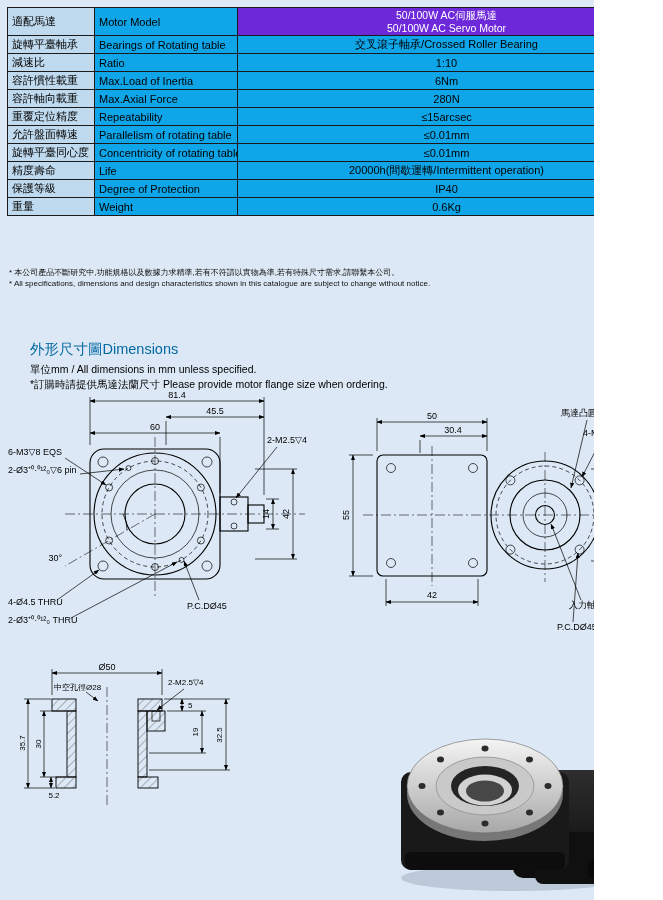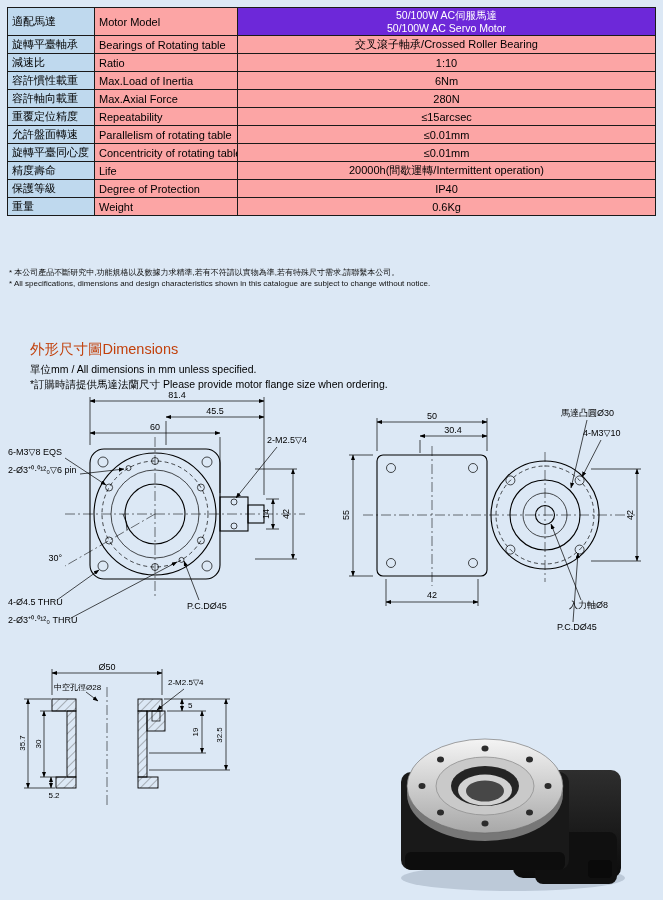--- a/index.html
+++ b/index.html
@@ -1,31 +1,31 @@
 <!DOCTYPE html>
 <html><head>
 <meta charset="utf-8">
 <style>
   * { margin:0; padding:0; box-sizing:border-box; }
   html,body { width:663px; height:900px; }
   body { font-family:"Liberation Sans", sans-serif; background:#fff; }
-  .page { position:relative; width:663px; height:900px; background:#dce8f5; color:#000; overflow:hidden; }
+  .page { position:relative; width:594px; height:900px; background:#dce8f5; color:#000; overflow:hidden; }
 
   
   .spec-table { position:absolute; left:7px; top:7px; width:649px; border-collapse:collapse; table-layout:fixed; font-size:11px; }
-  .spec-table td { border:1px solid #1a1a1a; padding:1px 4px; height:16px; background:#fca5a5; overflow:hidden; white-space:nowrap; }
+  .spec-table td { border:1px solid #1a1a1a; padding:1px 4px; height:16px; background:#0ea5e9; overflow:hidden; white-space:nowrap; }
   .spec-table td.zh { background:#bfd9ee; }
   .spec-table td.val { text-align:center; }
   .spec-table tr.hdr td { height:27px; }
   .spec-table tr.hdr td.val { background:#6d28d9; color:#fff; white-space:pre-line; line-height:1.2; font-size:10.5px; }
 
   .footnotes { position:absolute; left:9px; top:267px; font-size:8px; line-height:1.4; color:#111; }
 
   .dim-head { position:absolute; left:30px; top:340px; }
-  .dim-title { font-size:14.5px; color:#c2410c; margin-bottom:3px; }
+  .dim-title { font-size:14.5px; color:#0369a1; margin-bottom:3px; }
   .dim-sub, .dim-note { font-size:10.5px; line-height:1.4; }
 
   .drw { position:absolute; }
   svg text { font-family:"Liberation Sans", sans-serif; font-size:9px; fill:#000; }
   svg text.sm { font-size:8px; }
   .med { stroke:#000; stroke-width:1.1; fill:none; }
   .thin { stroke:#000; stroke-width:0.7; fill:none; }
   .dl { stroke:#000; stroke-width:0.7; fill:none; }
   .cl { stroke:#000; stroke-width:0.55; fill:none; stroke-dasharray:10 3 2 3; }
   .dash { stroke:#000; stroke-width:0.7; fill:none; stroke-dasharray:4 3; }

